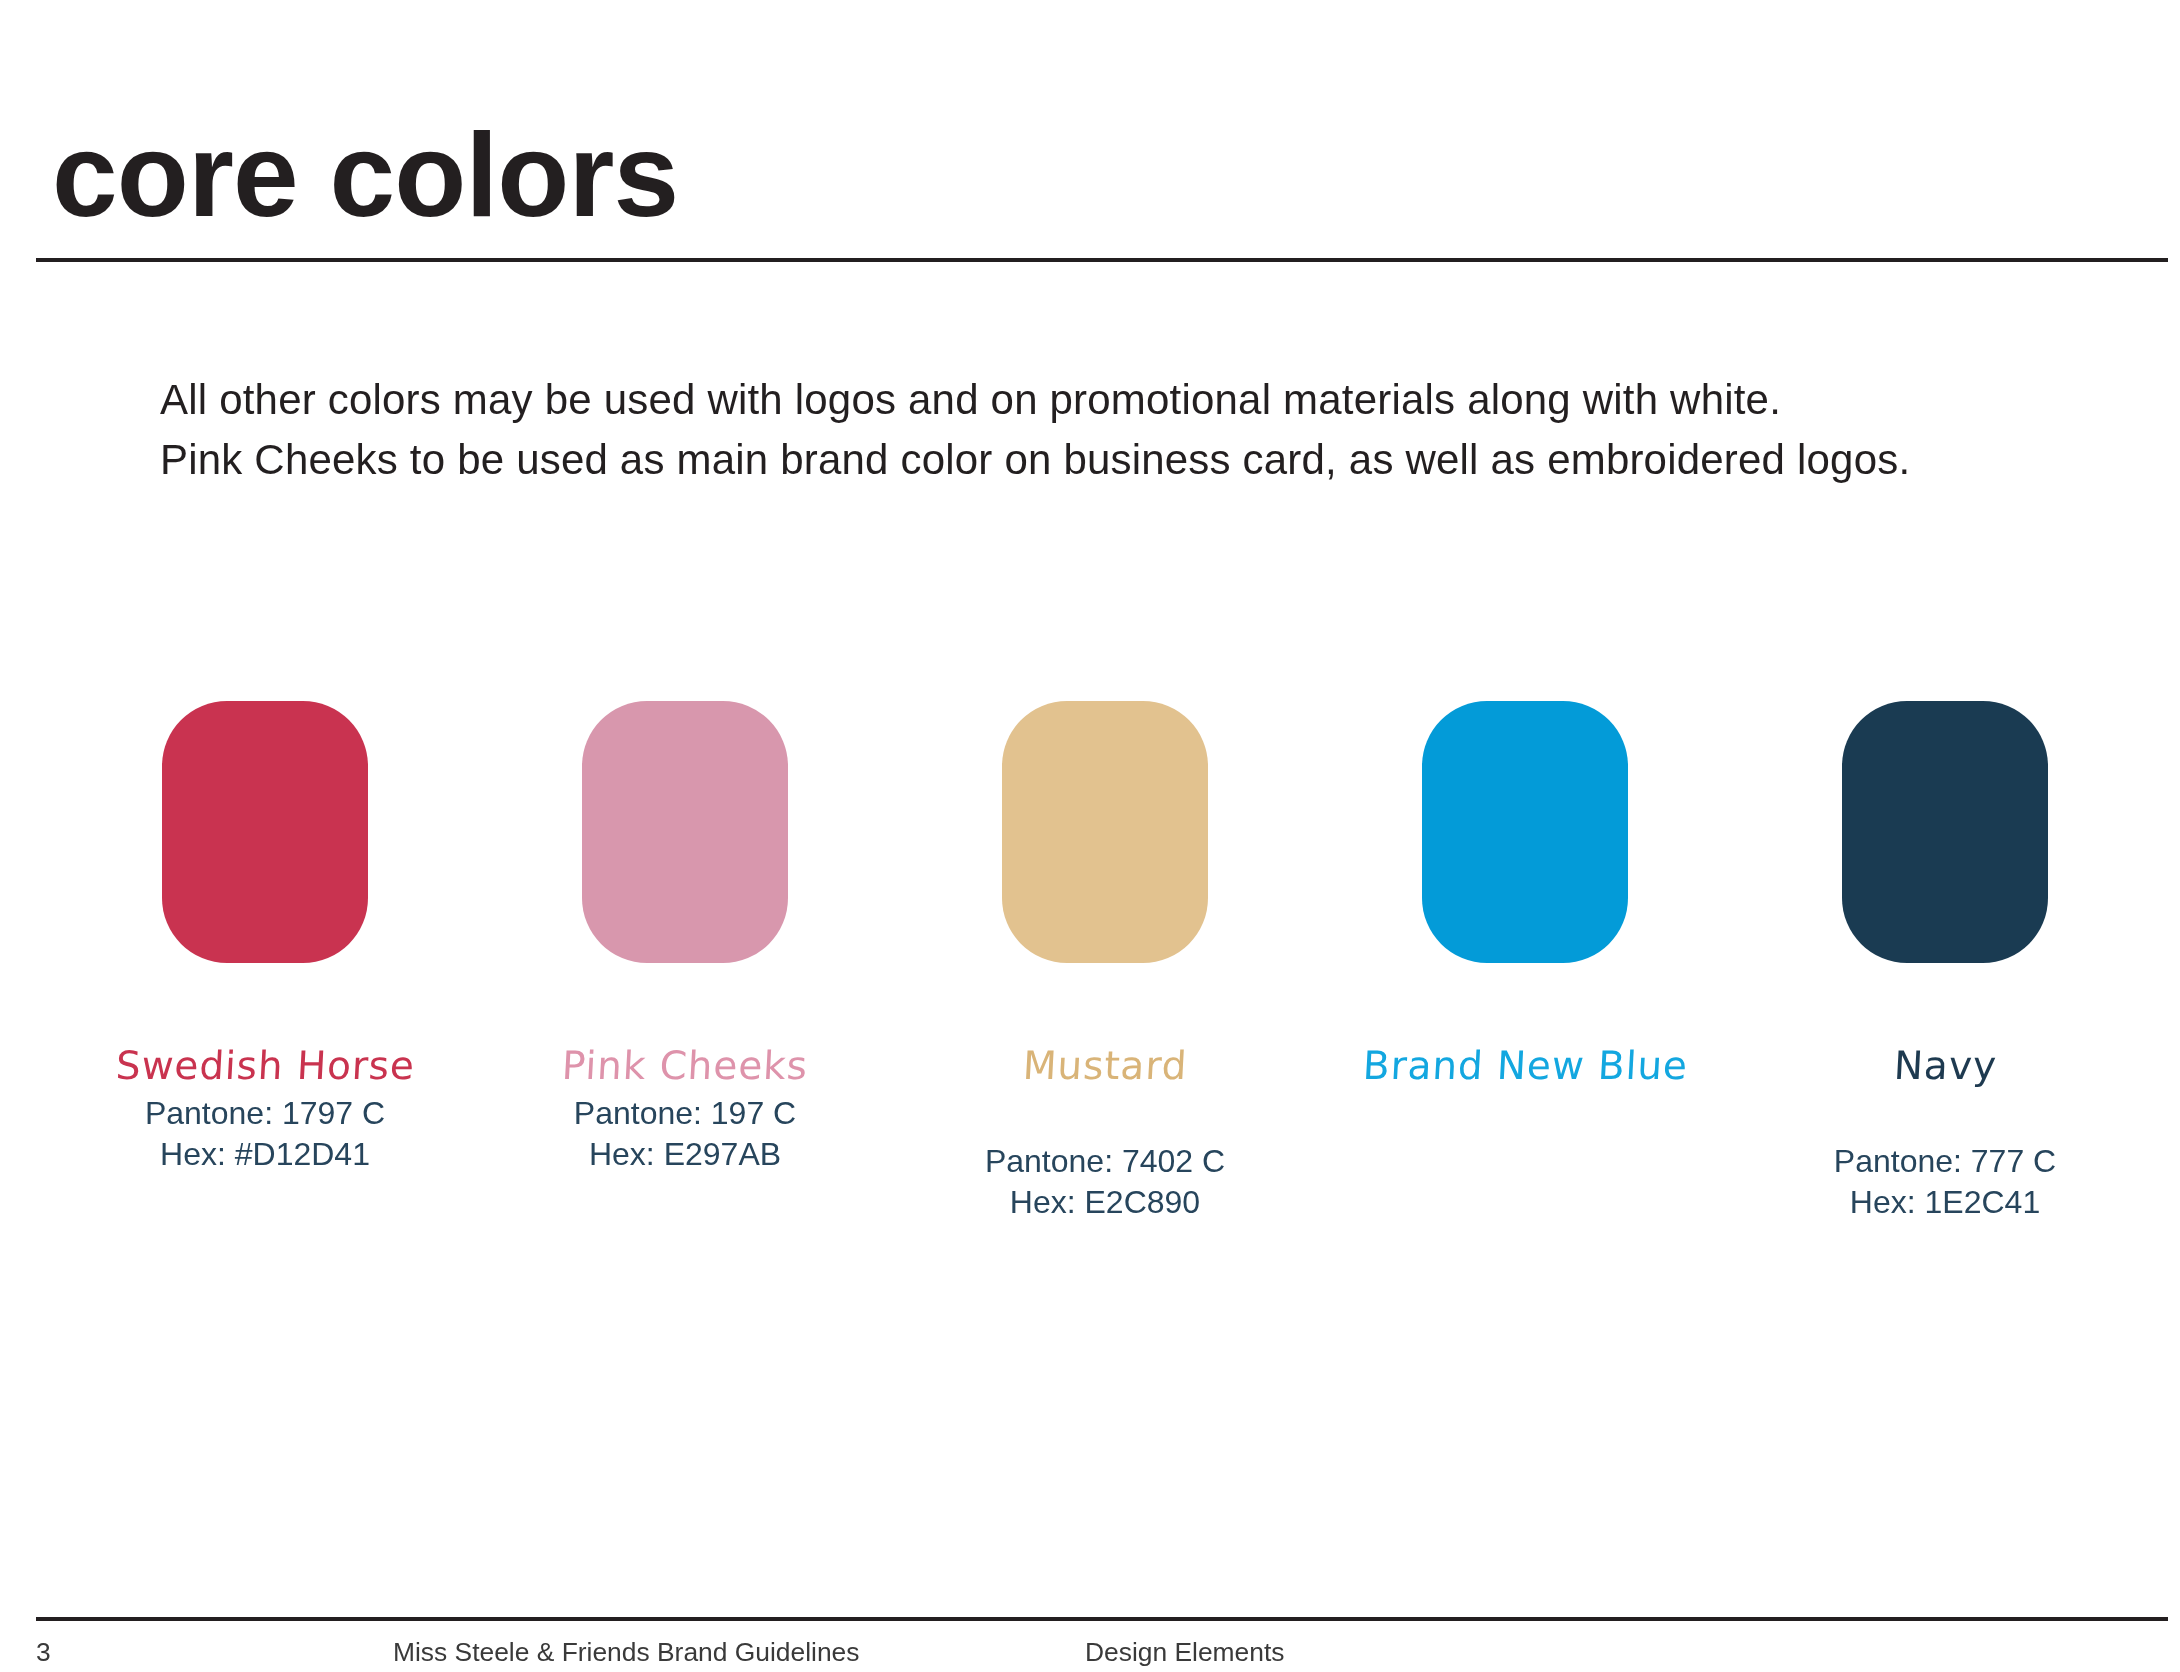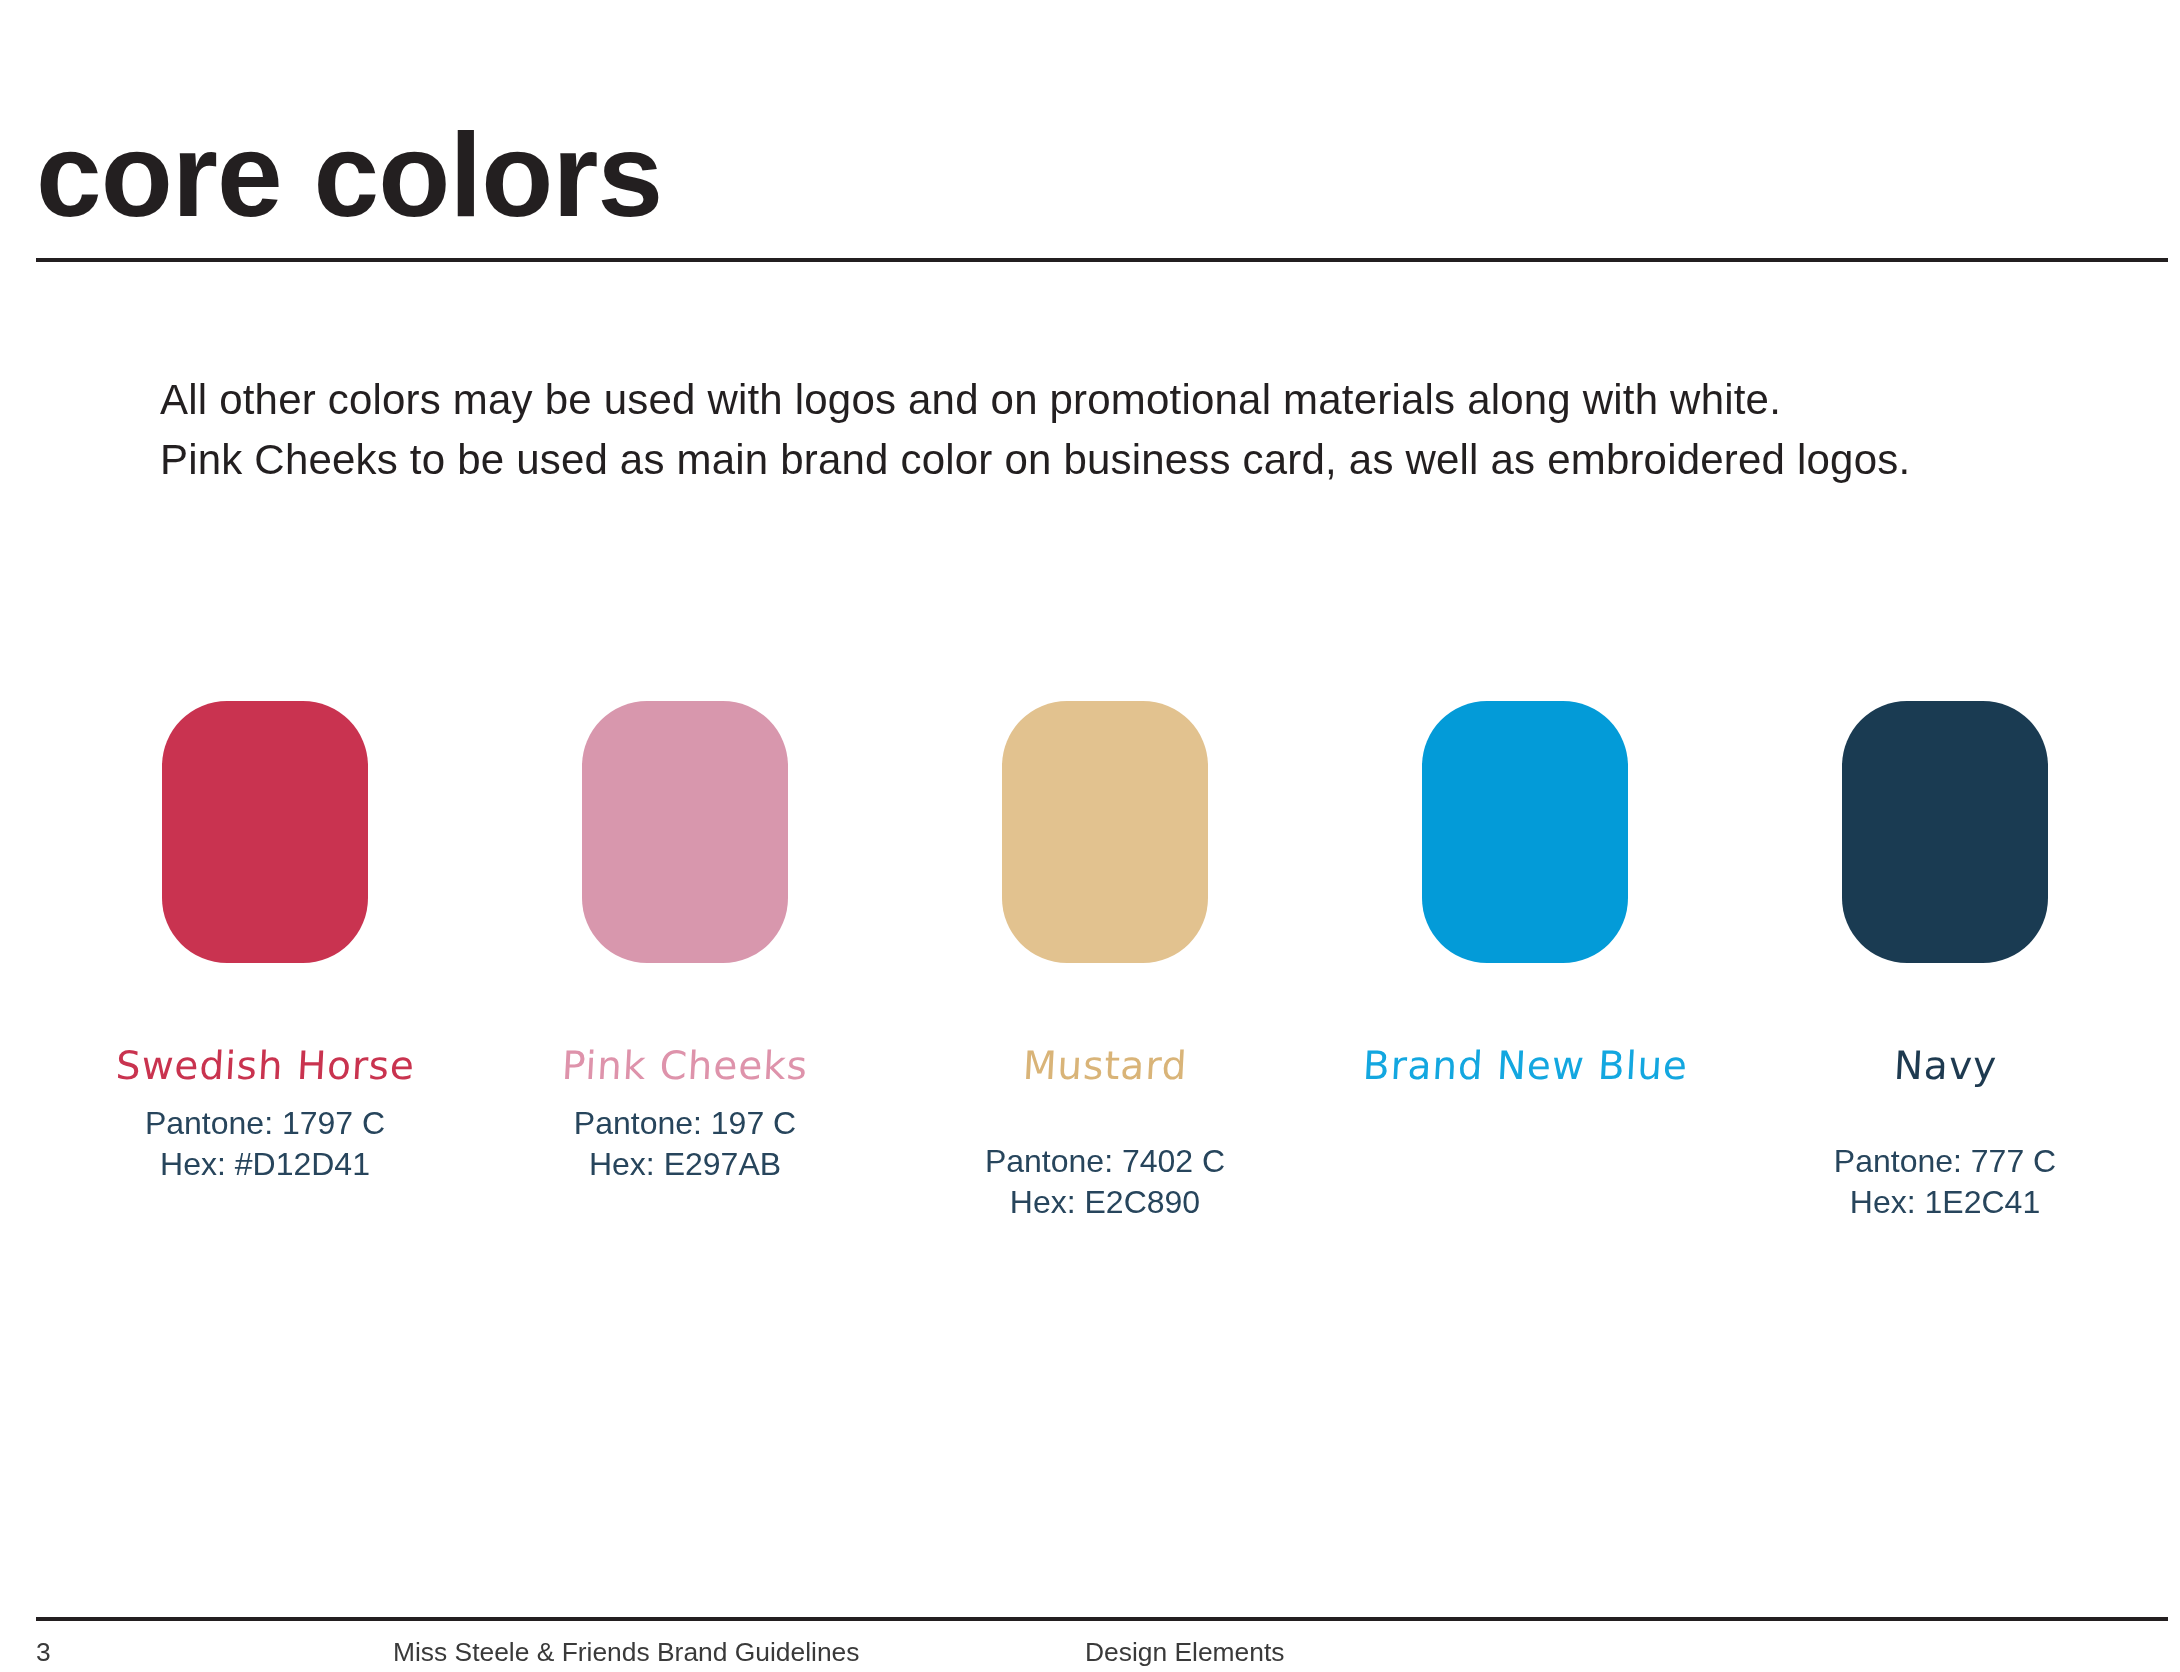--- a/index.html
+++ b/index.html
@@ -14,21 +14,21 @@
     width: 2181px;
     height: 1673px;
     background: #ffffff;
     font-family: "Liberation Sans", sans-serif;
     overflow: hidden;
   }
 
   
   .page-title {
     position: absolute;
-    left: 36px;
+    left: 52px;
     top: 37px;
     font-family: "Liberation Sans", sans-serif;
     font-size: 118px;
     font-weight: 700;
     letter-spacing: -0.9px;
     color: #231f20;
     line-height: 1.0;
     white-space: nowrap;
   }
 
@@ -89,21 +89,21 @@
     font-family: "DejaVu Sans", sans-serif;
     font-size: 39px;
     font-weight: 400;
     line-height: 1;
     white-space: nowrap;
     transform: skewX(-3deg);
     letter-spacing: 0.9px;
   }
 
   .swatch-specs {
-    margin-top: 18px;
+    margin-top: 8px;
     text-align: center;
     font-family: "Liberation Sans", sans-serif;
     font-size: 32px;
     font-weight: 400;
     color: #27455c;
     line-height: 1.28;
     white-space: nowrap;
   }
   .swatch-specs span { display: block; }
 

